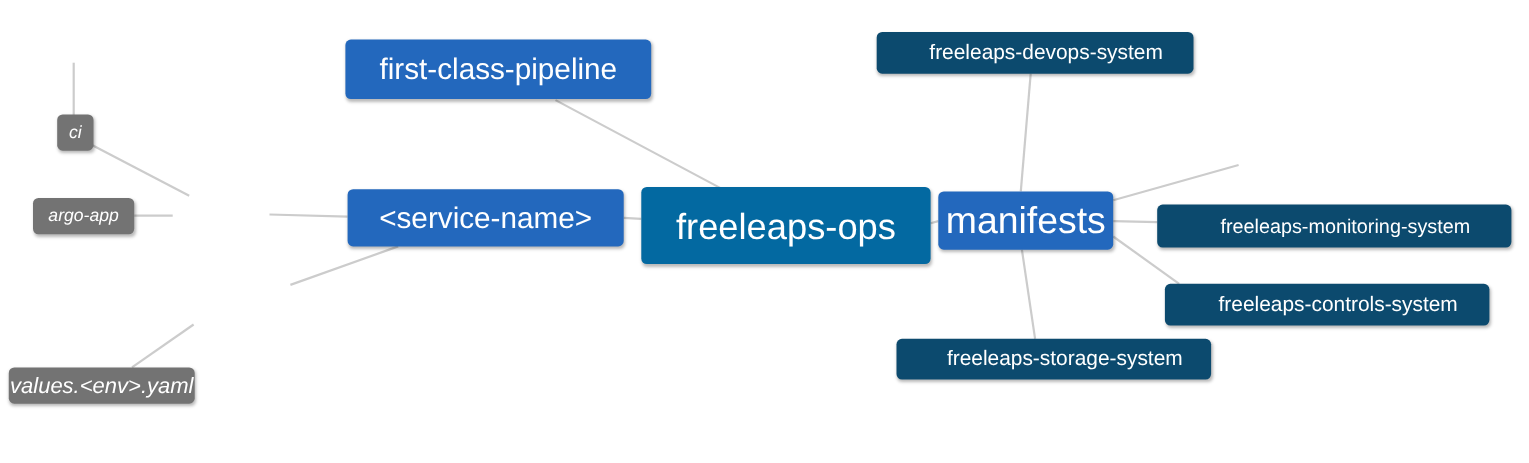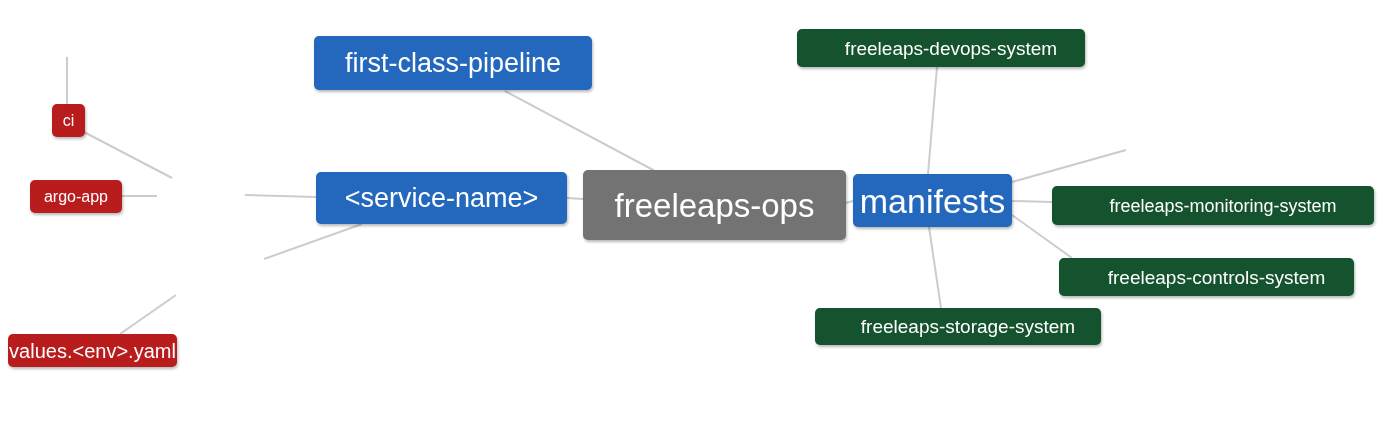--- a/index.html
+++ b/index.html
@@ -34,24 +34,24 @@
     color: #ffffff;
     border-radius: 5px;
     box-shadow: 1px 2px 3px rgba(0,0,0,0.28);
     white-space: nowrap;
     cursor: pointer;
     box-sizing: border-box;
     line-height: 1;
     user-select: none;
   }
   .c-orange { background: #f9a234; }
-  .c-red    { background: #b91c1c; }
-  .c-green  { background: #14532d; padding-left: 20px; }
+  .c-red    { background: #737373; font-style: italic; }
+  .c-green  { background: #0c4a6e; padding-left: 20px; }
   .c-blue   { background: #2368bd; }
-  .c-dark   { background: #737373; }
+  .c-dark   { background: #0369a1; }
 </style>
 </head>
 <body>
 
 <div class="canvas">
 
   <svg class="edges" viewBox="0 0 1390 421">
     <line x1="67" y1="57" x2="67" y2="105"></line>
     <line x1="84" y1="132" x2="172" y2="178"></line>
     <line x1="122" y1="196" x2="157" y2="196"></line>

